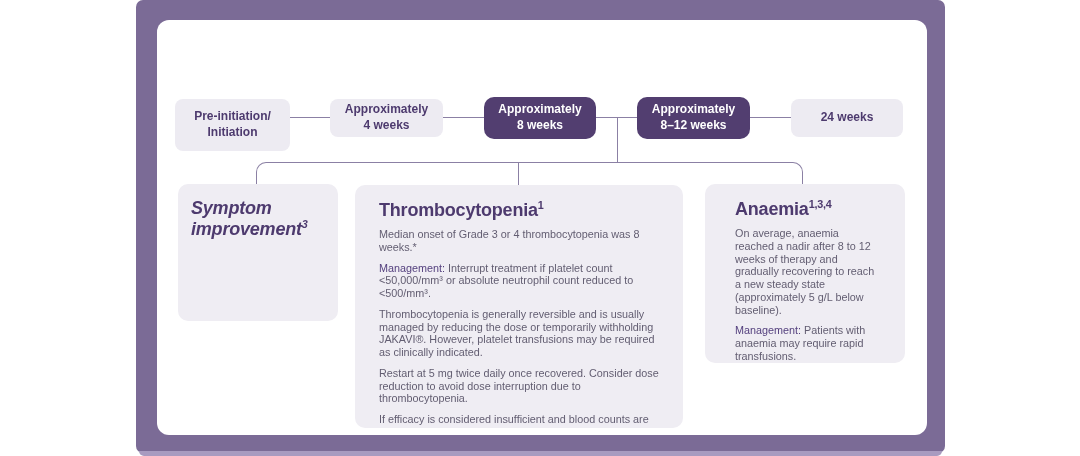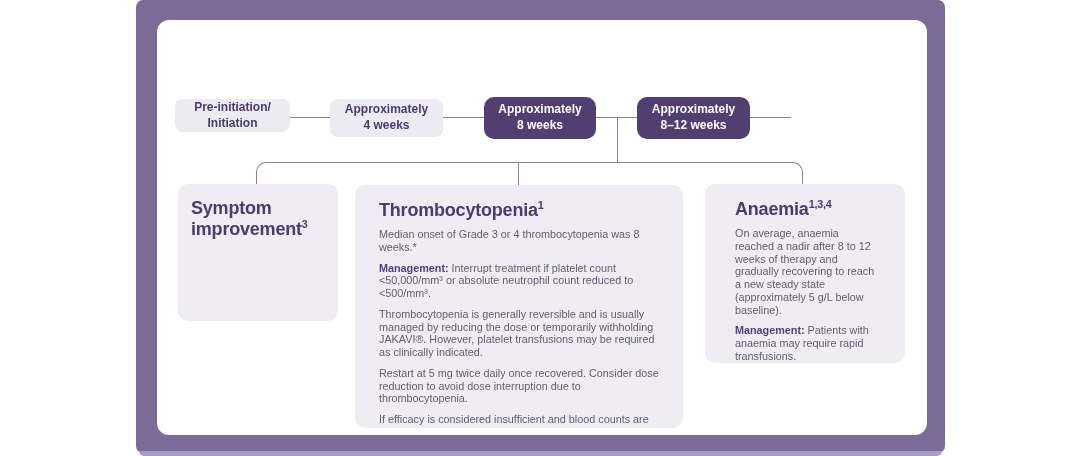--- a/index.html
+++ b/index.html
@@ -20,21 +20,21 @@
     background:#ffffff; border-radius:12px;
   }
   
   .tbox {
     position:absolute; display:flex; align-items:center; justify-content:center;
     text-align:center; background:#edebf2; color:#4d3a6e;
     font-size:12px; font-weight:700; line-height:1.3; border-radius:8px;
     white-space:pre-line;
   }
   .tbox.dark { background:#523e70; color:#ffffff; border-radius:10px; }
-  #tb1 { left:175px; top:99px; width:115px; height:33px; }
+  #tb1 { left:175px; top:99px; width:115px; height:52px; }
   #tb2 { left:330px; top:99px; width:113px; height:38px; }
   #tb3 { left:484px; top:97px; width:112px; height:42px; }
   #tb4 { left:637px; top:97px; width:113px; height:42px; }
   #tb5 { left:791px; top:99px; width:112px; height:38px; }
   
   .hline { position:absolute; top:117px; height:1px; background:#8b80a4; }
   #hl1 { left:290px; width:40px; }
   #hl2 { left:443px; width:41px; }
   #hl3 { left:596px; width:41px; }
   #hl4 { left:750px; width:41px; }
@@ -42,30 +42,30 @@
   .bracket {
     position:absolute; left:256px; top:162px; width:545px; height:21px;
     border:1px solid #8b80a4; border-bottom:none; border-radius:10px 10px 0 0;
   }
   .vmid { position:absolute; left:518px; top:162px; width:1px; height:23px; background:#8b80a4; }
   
   .card {
     position:absolute; background:#efedf3; border-radius:10px;
     color:#625d71; box-sizing:border-box; padding:12px 24px; overflow:hidden;
   }
-  #card-symptom  { left:178px; top:184px; width:160px; height:137px; padding:12px 13px; }
+  #card-symptom  { left:178px; top:184px; width:160px; height:137px; padding:12px 13px;font-style:italic; }
   #card-thrombo  { left:355px; top:185px; width:328px; height:243px; }
   #card-anaemia  { left:705px; top:184px; width:200px; height:179px; padding:12px 30px; }
   .card h2 {
     margin:2px 0 0; color:#4d3a6e; font-size:18px; line-height:1.12;
     font-weight:700; letter-spacing:-0.2px;
   }
   .card h2 sup { font-size:60%; }
   .card p { margin:8px 0 0; font-size:10.8px; line-height:1.18; }
-  .card p strong { color:#533f7d; font-weight:700; }
+  .card p strong { color:#533f7d; font-weight:400; }
 </style>
 </head>
 <body>
 
 <div class="canvas">
   <div class="frame"></div>
   <div class="frame-bottom-edge"></div>
   <div class="panel"></div>
 
   <div class="hline" id="hl1"></div>
@@ -77,20 +77,21 @@
   <div class="vmid"></div>
 
   <div class="tbox" id="tb1">Pre-initiation/
 Initiation</div>
   <div class="tbox" id="tb2">Approximately
 4 weeks</div>
   <div class="tbox dark" id="tb3">Approximately
 8 weeks</div>
   <div class="tbox dark" id="tb4">Approximately
 8–12 weeks</div>
+  <div class="tbox" id="tb5">24 weeks</div>
 
   <div class="card" id="card-symptom">
     <h2><span>Symptom improvement</span><sup>3</sup></h2>
   </div>
 
   <div class="card" id="card-thrombo">
     <h2><span>Thrombocytopenia</span><sup>1</sup></h2>
     <p><span>Median onset of Grade 3 or 4 thrombocytopenia was 8 weeks.*</span></p>
     <p><strong>Management:</strong><span> Interrupt treatment if platelet count &lt;50,000/mm³ or absolute neutrophil count reduced to &lt;500/mm³.</span></p>
     <p><span>Thrombocytopenia is generally reversible and is usually managed by reducing the dose or temporarily withholding JAKAVI®. However, platelet transfusions may be required as clinically indicated.</span></p>

